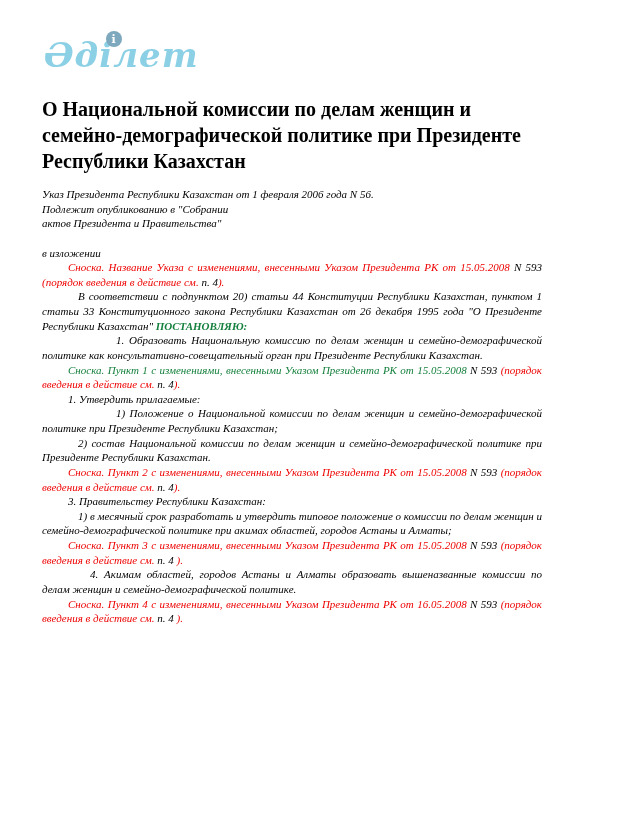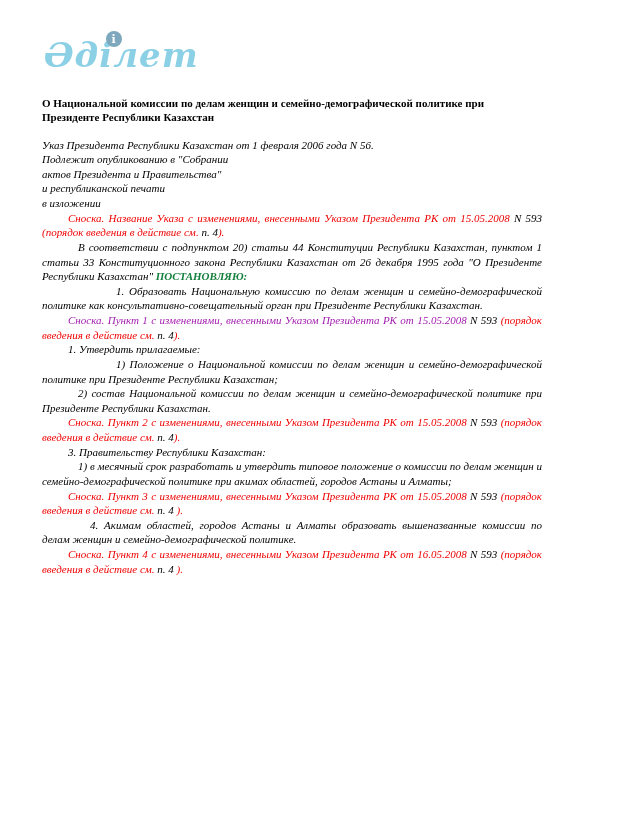--- a/index.html
+++ b/index.html
@@ -23,21 +23,21 @@
     width:16px; height:16px; border-radius:50%;
     background:#7da8bd; color:#ffffff;
     font-style:normal; font-weight:bold; font-size:11px;
     display:flex; align-items:center; justify-content:center;
     font-family:"DejaVu Serif", serif;
   }
 
   
   .doc-title {
     margin-top:24px;
-    font-weight:bold; font-size:11px; line-height:1.3;
+    font-weight:bold; font-size:20px; line-height:1.3;
     text-align:left;
   }
   .doc-body { margin-top:13px; font-size:11px; line-height:1.33;font-style:italic; }
   .doc-body p { margin:0; }
   .justify   { text-align:justify; }
   .indent-sm { text-indent:26px; }
   .indent-md { text-indent:36px; }
   .indent-lg { text-indent:48px; }
   .indent-xl { text-indent:74px; }
   .pub-block { margin-left:27px; }
@@ -49,25 +49,25 @@
 
   <div class="logo">
     <span>Әділет</span>
     <span class="i-badge">i</span>
   </div>
 
   <h1 class="doc-title">О Национальной комиссии по делам женщин и семейно-демографической политике при Президенте Республики Казахстан</h1>
 
   <div class="doc-body">
       <p><span style="color: rgb(0, 0, 0);">Указ Президента Республики Казахстан от 1 февраля 2006 года N 56.</span></p>
-      <p class="pub-block"><span>Подлежит опубликованию в "Собрании</span><br><span>актов Президента и Правительства"</span><br><span>и республиканской печати</span><br><span>в изложении</span></p>
+      <p class="pub-block"><span>Подлежит опубликованию в "Собрании</span><br><span>актов Президента и Правительства"</span><br><br><span>в изложении</span></p>
       <p class="justify indent-sm"><span style="color: rgb(238, 0, 0);">Сноска. Название Указа с изменениями, внесенными Указом Президента РК от 15.05.2008 </span><span style="color: rgb(0, 0, 0);">N 593 </span><span style="color: rgb(238, 0, 0);">(порядок введения в действие см. </span><span style="color: rgb(0, 0, 0);">п. 4</span><span style="color: rgb(238, 0, 0);">).</span></p>
       <p class="justify indent-md"><span style="color: rgb(0, 0, 0);">В соответствии с подпунктом 20) статьи 44 Конституции Республики Казахстан, пунктом 1 статьи 33 Конституционного закона Республики Казахстан от 26 декабря 1995 года "О Президенте Республики Казахстан" </span><span style="color: #15803d; font-weight: bold;">ПОСТАНОВЛЯЮ:</span></p>
       <p class="justify indent-xl"><span style="color: rgb(0, 0, 0);">1. Образовать Национальную комиссию по делам женщин и семейно-демографической политике как консультативно-совещательный орган при Президенте Республики Казахстан.</span></p>
-      <p class="justify indent-sm"><span style="color: #a21caf;">Сноска. Пункт 1 с изменениями, внесенными Указом Президента РК от 15.05.2008 </span><span style="color: rgb(0, 0, 0);">N 593 </span><span style="color: rgb(238, 0, 0);">(порядок введения в действие см. </span><span style="color: rgb(0, 0, 0);">п. 4</span><span style="color: rgb(238, 0, 0);">).</span></p>
+      <p class="justify indent-sm"><span style="color: #15803d;">Сноска. Пункт 1 с изменениями, внесенными Указом Президента РК от 15.05.2008 </span><span style="color: rgb(0, 0, 0);">N 593 </span><span style="color: rgb(238, 0, 0);">(порядок введения в действие см. </span><span style="color: rgb(0, 0, 0);">п. 4</span><span style="color: rgb(238, 0, 0);">).</span></p>
       <p class="indent-sm"><span style="color: rgb(0, 0, 0);">1. Утвердить прилагаемые:</span></p>
       <p class="justify indent-xl"><span style="color: rgb(0, 0, 0);">1) Положение о Национальной комиссии по делам женщин и семейно-демографической политике при Президенте Республики Казахстан;</span></p>
       <p class="justify indent-md"><span style="color: rgb(0, 0, 0);">2) состав Национальной комиссии по делам женщин и семейно-демографической политике при Президенте Республики Казахстан.</span></p>
       <p class="justify indent-sm"><span style="color: rgb(238, 0, 0);">Сноска. Пункт 2 с изменениями, внесенными Указом Президента РК от 15.05.2008 </span><span style="color: rgb(0, 0, 0);">N 593 </span><span style="color: rgb(238, 0, 0);">(порядок введения в действие см. </span><span style="color: rgb(0, 0, 0);">п. 4</span><span style="color: rgb(238, 0, 0);">).</span></p>
       <p class="indent-sm"><span style="color: rgb(0, 0, 0);">3. Правительству Республики Казахстан:</span></p>
       <p class="justify indent-md"><span style="color: rgb(0, 0, 0);">1) в месячный срок разработать и утвердить типовое положение о комиссии по делам женщин и семейно-демографической политике при акимах областей, городов Астаны и Алматы;</span></p>
       <p class="justify indent-sm"><span style="color: rgb(238, 0, 0);">Сноска. Пункт 3 с изменениями, внесенными Указом Президента РК от 15.05.2008 </span><span style="color: rgb(0, 0, 0);">N 593 </span><span style="color: rgb(238, 0, 0);">(порядок введения в действие см. </span><span style="color: rgb(0, 0, 0);">п. 4 </span><span style="color: rgb(238, 0, 0);">).</span></p>
       <p class="justify indent-lg"><span style="color: rgb(0, 0, 0);">4. Акимам областей, городов Астаны и Алматы образовать вышеназванные комиссии по делам женщин и семейно-демографической политике.</span></p>
       <p class="justify indent-sm"><span style="color: rgb(238, 0, 0);">Сноска. Пункт 4 с изменениями, внесенными Указом Президента РК от 16.05.2008 </span><span style="color: rgb(0, 0, 0);">N 593 </span><span style="color: rgb(238, 0, 0);">(порядок введения в действие см. </span><span style="color: rgb(0, 0, 0);">п. 4 </span><span style="color: rgb(238, 0, 0);">).</span></p>
     </div>

